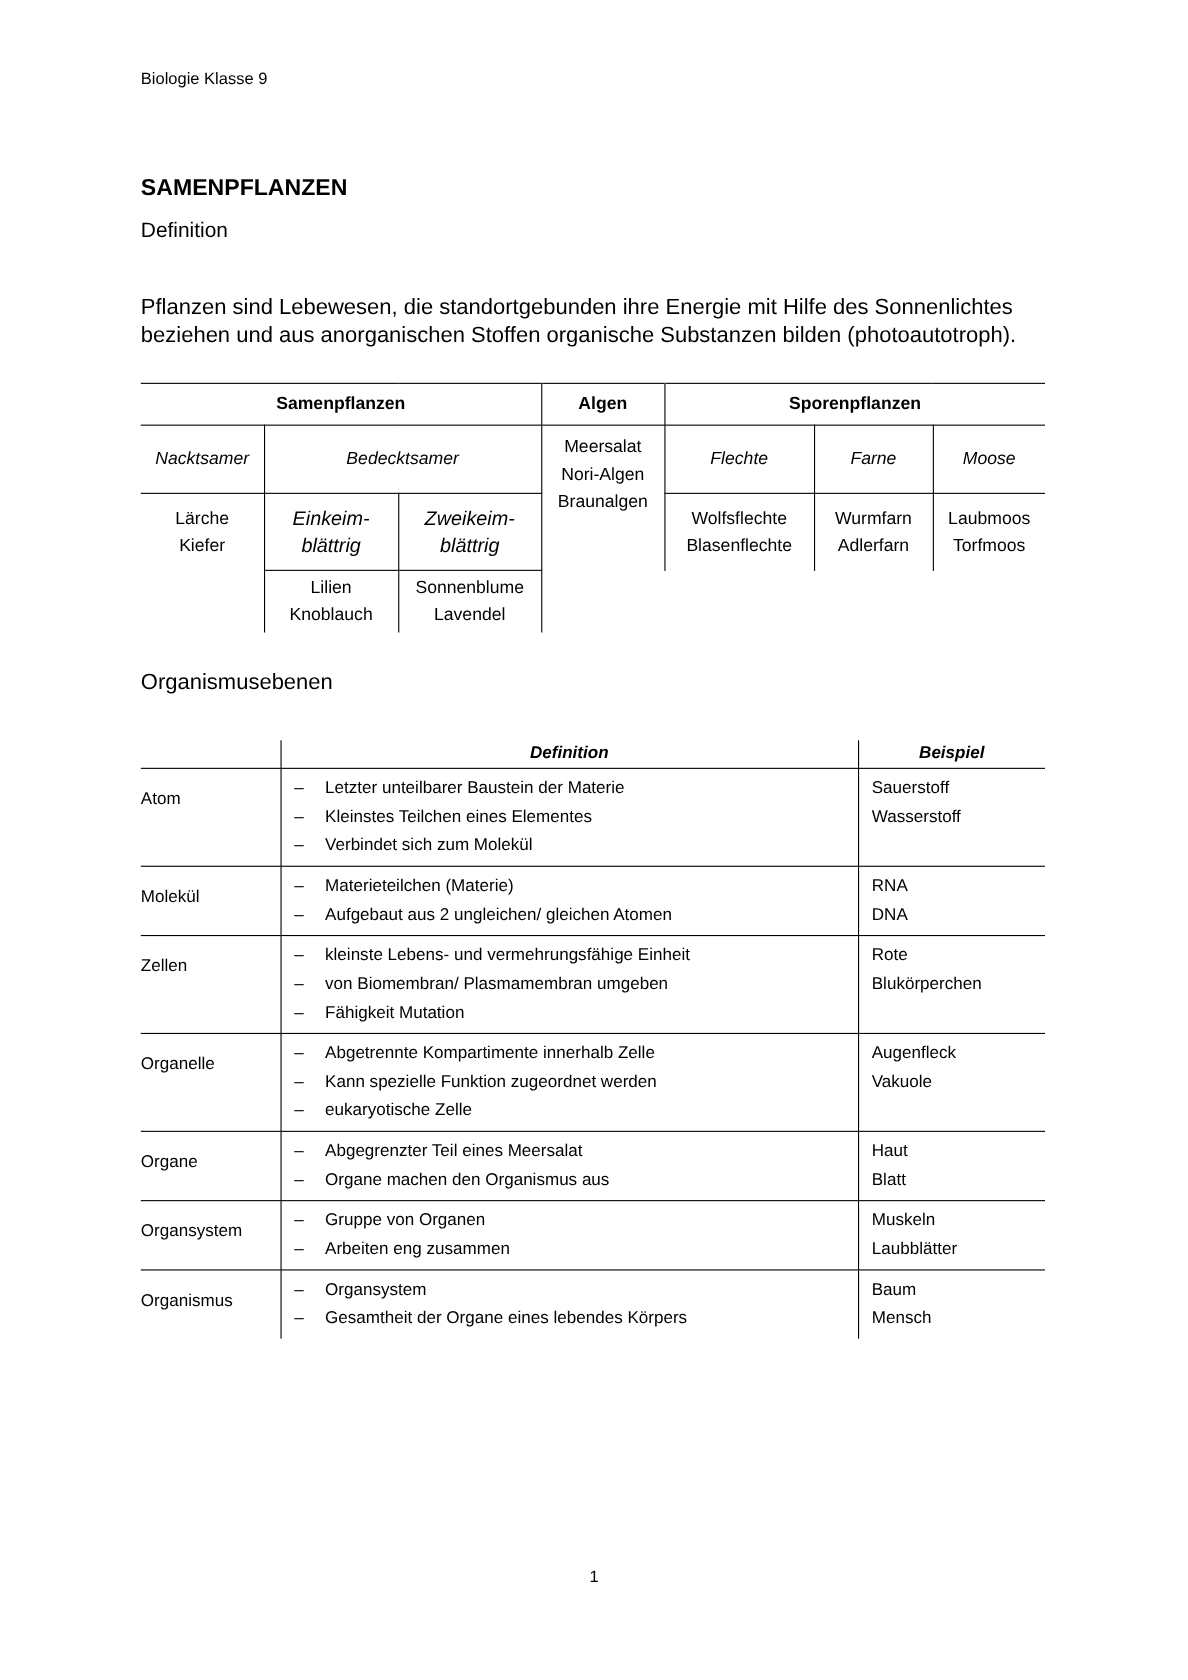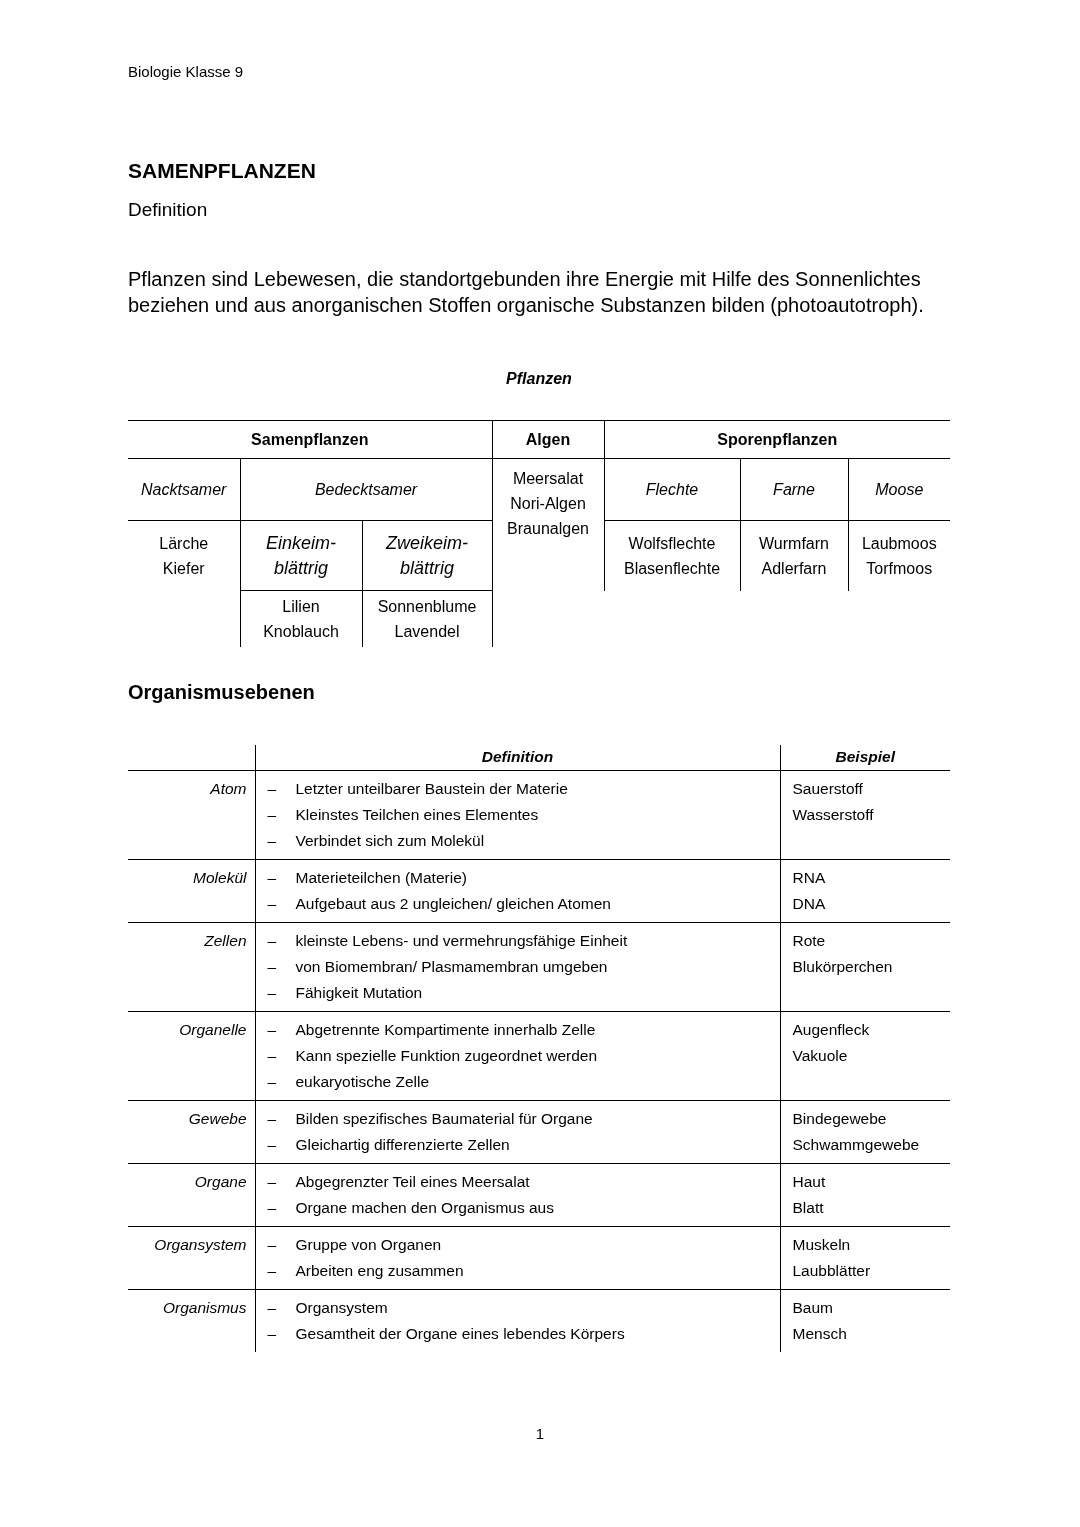--- a/index.html
+++ b/index.html
@@ -31,48 +31,47 @@
     white-space: pre-line; line-height: 25px;
   }
   .ptable .head td { font-weight: bold; height: 38px; }
   .row2 td { height: 62px; }
   .row3 td { height: 70px; }
   .row4 td { height: 56px; }
   .algen-cell { vertical-align: top !important; padding-top: 7px; }
   .small { font-size: 18px; line-height: 23px; }
 
   
-  .h2b { margin-top: 32px; font-size: 20px; font-weight: bold; line-height: 26px; }
+  .h2b { margin-top: 32px; font-size: 20px; font-weight: normal; line-height: 26px; }
   .otable { margin-top: 40px; font-size: 15.5px; }
   .otable td { vertical-align: top; }
   .otable .ohead td {
     font-weight: bold; font-style: italic; text-align: center;
     height: 26px; vertical-align: middle;
   }
-  .org-label { font-style: italic; text-align: right; padding: 5px 8px 0 0; line-height: 26px; }
+  .org-label { padding: 15px 8px 0 0; line-height: 26px; }
   .org-defs { padding: 5px 0 5px 12px; }
   .def-line { display: flex; line-height: 26px; }
   .dash { width: 28px; flex: none; }
   .org-beispiel { padding: 5px 0 5px 12px; white-space: pre-line; line-height: 26px; }
 
   .footer-page { position: absolute; top: 1425px; left: 0; width: 1080px; text-align: center; font-size: 15px; }
 </style>
 </head>
 <body>
 
 <div class="content">
 
   <div class="doc-header">Biologie Klasse 9</div>
 
   <div class="h1">SAMENPFLANZEN</div>
   <div class="h2">Definition</div>
 
   <div class="intro">Pflanzen sind Lebewesen, die standortgebunden ihre Energie mit Hilfe des Sonnenlichtes beziehen und aus anorganischen Stoffen organische Substanzen bilden (photoautotroph).</div>
 
-  <div class="caption">Pflanzen</div>
 
   <table class="ptable">
     <colgroup>
       <col style="width:112px">
         <col style="width:122px">
         <col style="width:130px">
       <col style="width:112px">
         <col style="width:136px">
         <col style="width:108px">
         <col style="width:102px">
@@ -205,35 +204,20 @@
             </div>
           <div class="def-line">
               <span class="dash">–</span>
               <span>eukaryotische Zelle</span>
             </div>
         </td>
         <td class="org-beispiel bb">Augenfleck
 Vakuole</td>
       </tr>
 
-      <tr>
-        <td class="org-label br bb">Gewebe</td>
-        <td class="org-defs br bb">
-          <div class="def-line">
-              <span class="dash">–</span>
-              <span>Bilden spezifisches Baumaterial für Organe</span>
-            </div>
-          <div class="def-line">
-              <span class="dash">–</span>
-              <span>Gleichartig differenzierte Zellen</span>
-            </div>
-        </td>
-        <td class="org-beispiel bb">Bindegewebe
-Schwammgewebe</td>
-      </tr>
 
       <tr>
         <td class="org-label br bb">Organe</td>
         <td class="org-defs br bb">
           <div class="def-line">
               <span class="dash">–</span>
               <span>Abgegrenzter Teil eines Meersalat</span>
             </div>
           <div class="def-line">
               <span class="dash">–</span>

